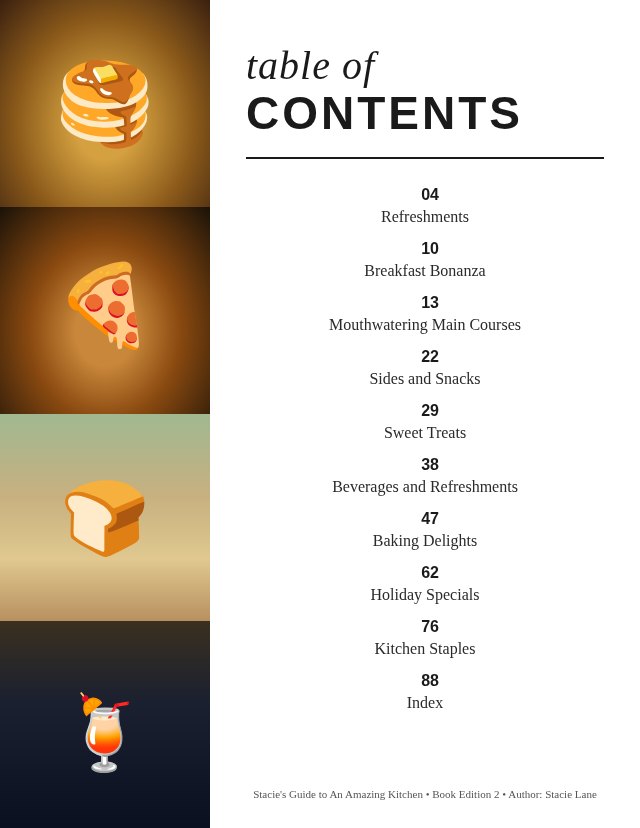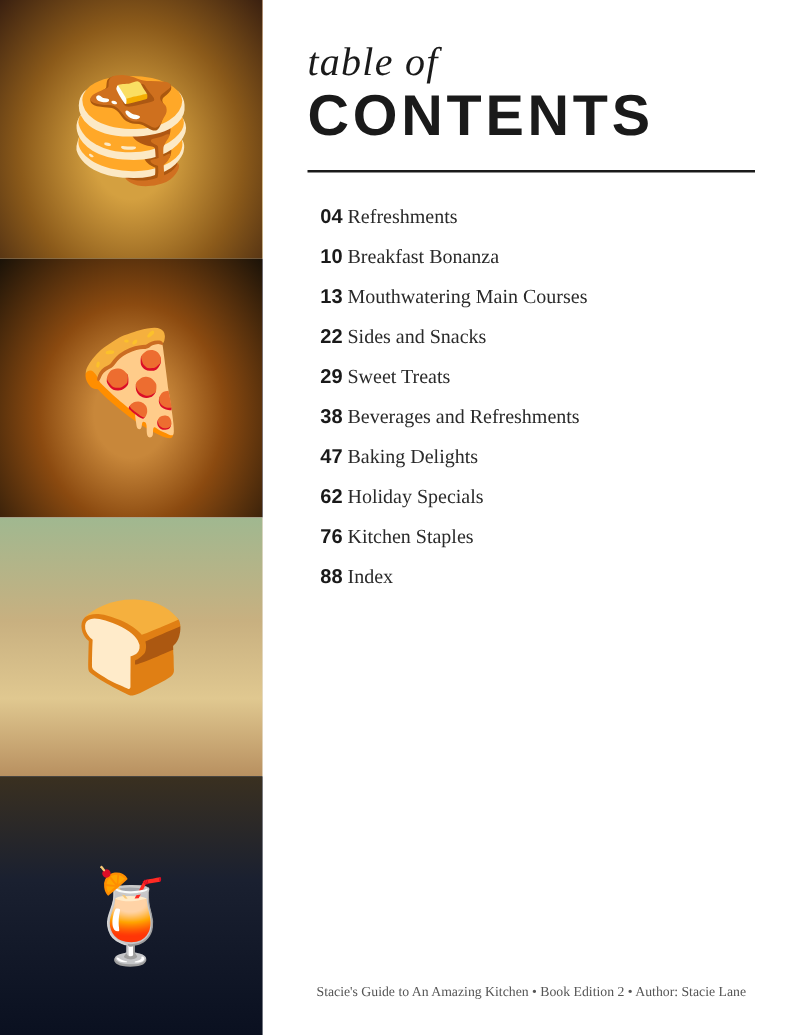--- a/index.html
+++ b/index.html
@@ -110,26 +110,27 @@
       flex-direction: column;
       position: relative;
     }
 
     .title-section {
       margin-bottom: 18px;
     }
 
     .title-cursive {
       font-family: 'Brush Script MT', cursive, Georgia, serif;
-      font-size: 32px;
+      font-size: 40px;
       font-weight: normal;
       font-style: italic;
       color: #1a1a1a;
       line-height: 1.1;
       letter-spacing: 1px;
+      margin-top: 12px;
     }
 
     .title-bold {
       font-family: Arial, Helvetica, sans-serif;
       font-size: 46px;
       font-weight: 900;
       color: #1a1a1a;
       letter-spacing: 3px;
       line-height: 1.1;
       text-transform: uppercase;
@@ -147,20 +148,21 @@
       display: flex;
       flex-direction: column;
       gap: 0;
     }
 
     .toc-item {
       display: flex;
       align-items: center;
       padding: 7px 0;
       gap: 4px;
+      flex-direction: column;
     }
 
     .toc-number {
       font-family: Arial, Helvetica, sans-serif;
       font-size: 16px;
       font-weight: 800;
       color: #1a1a1a;
       min-width: 28px;
       text-align: right;
     }

